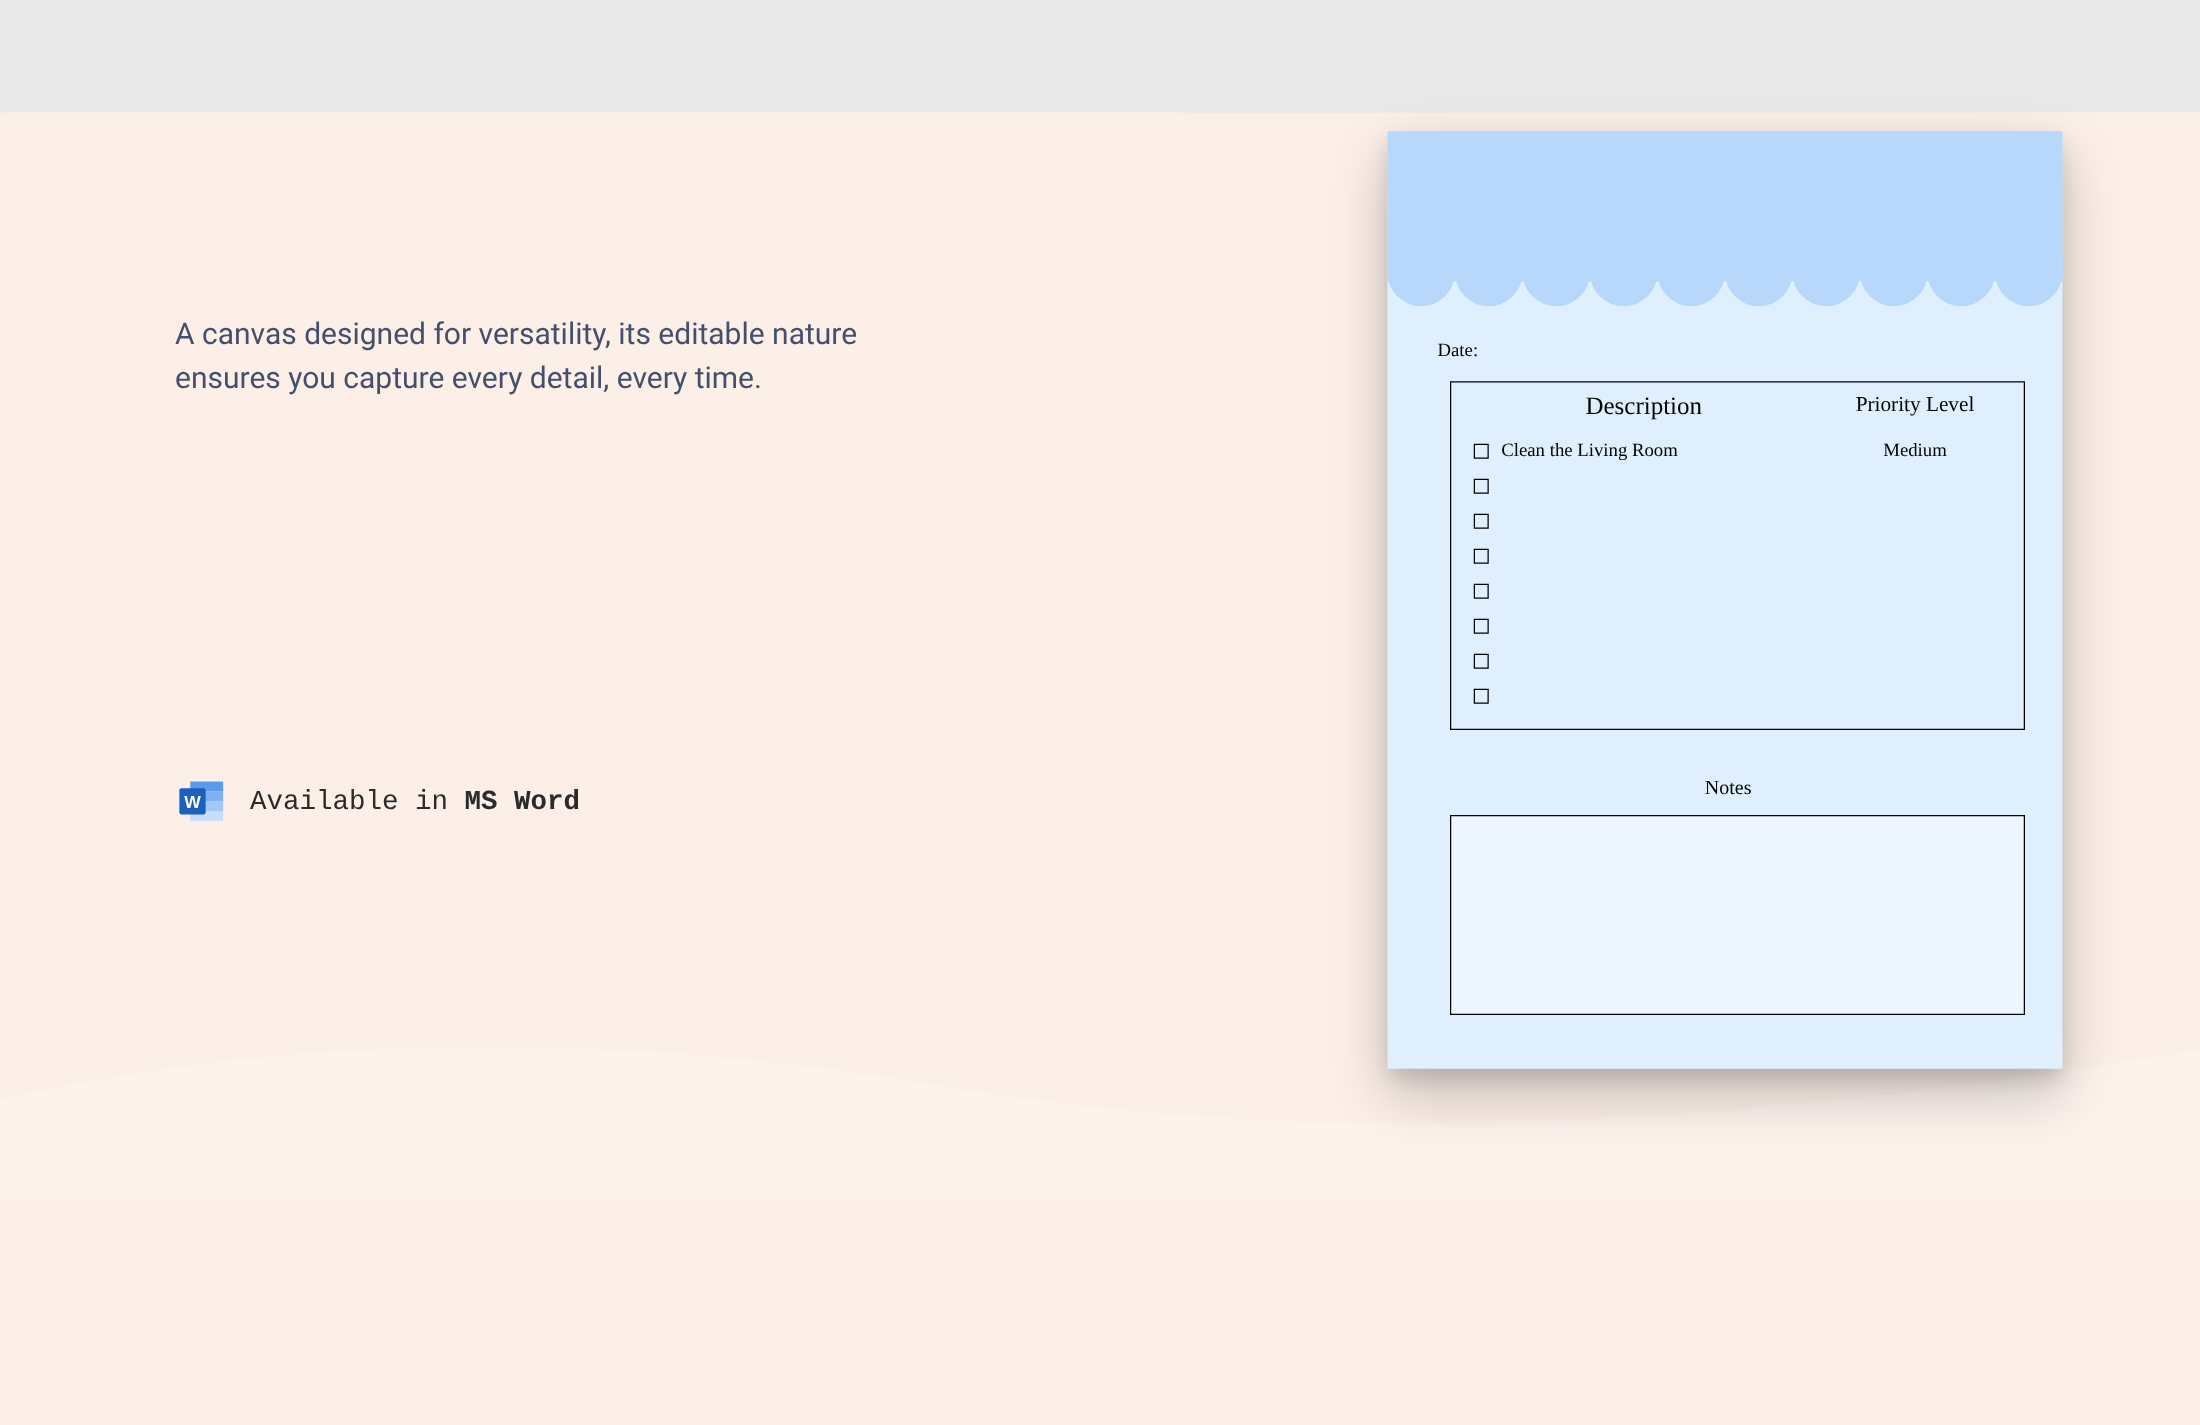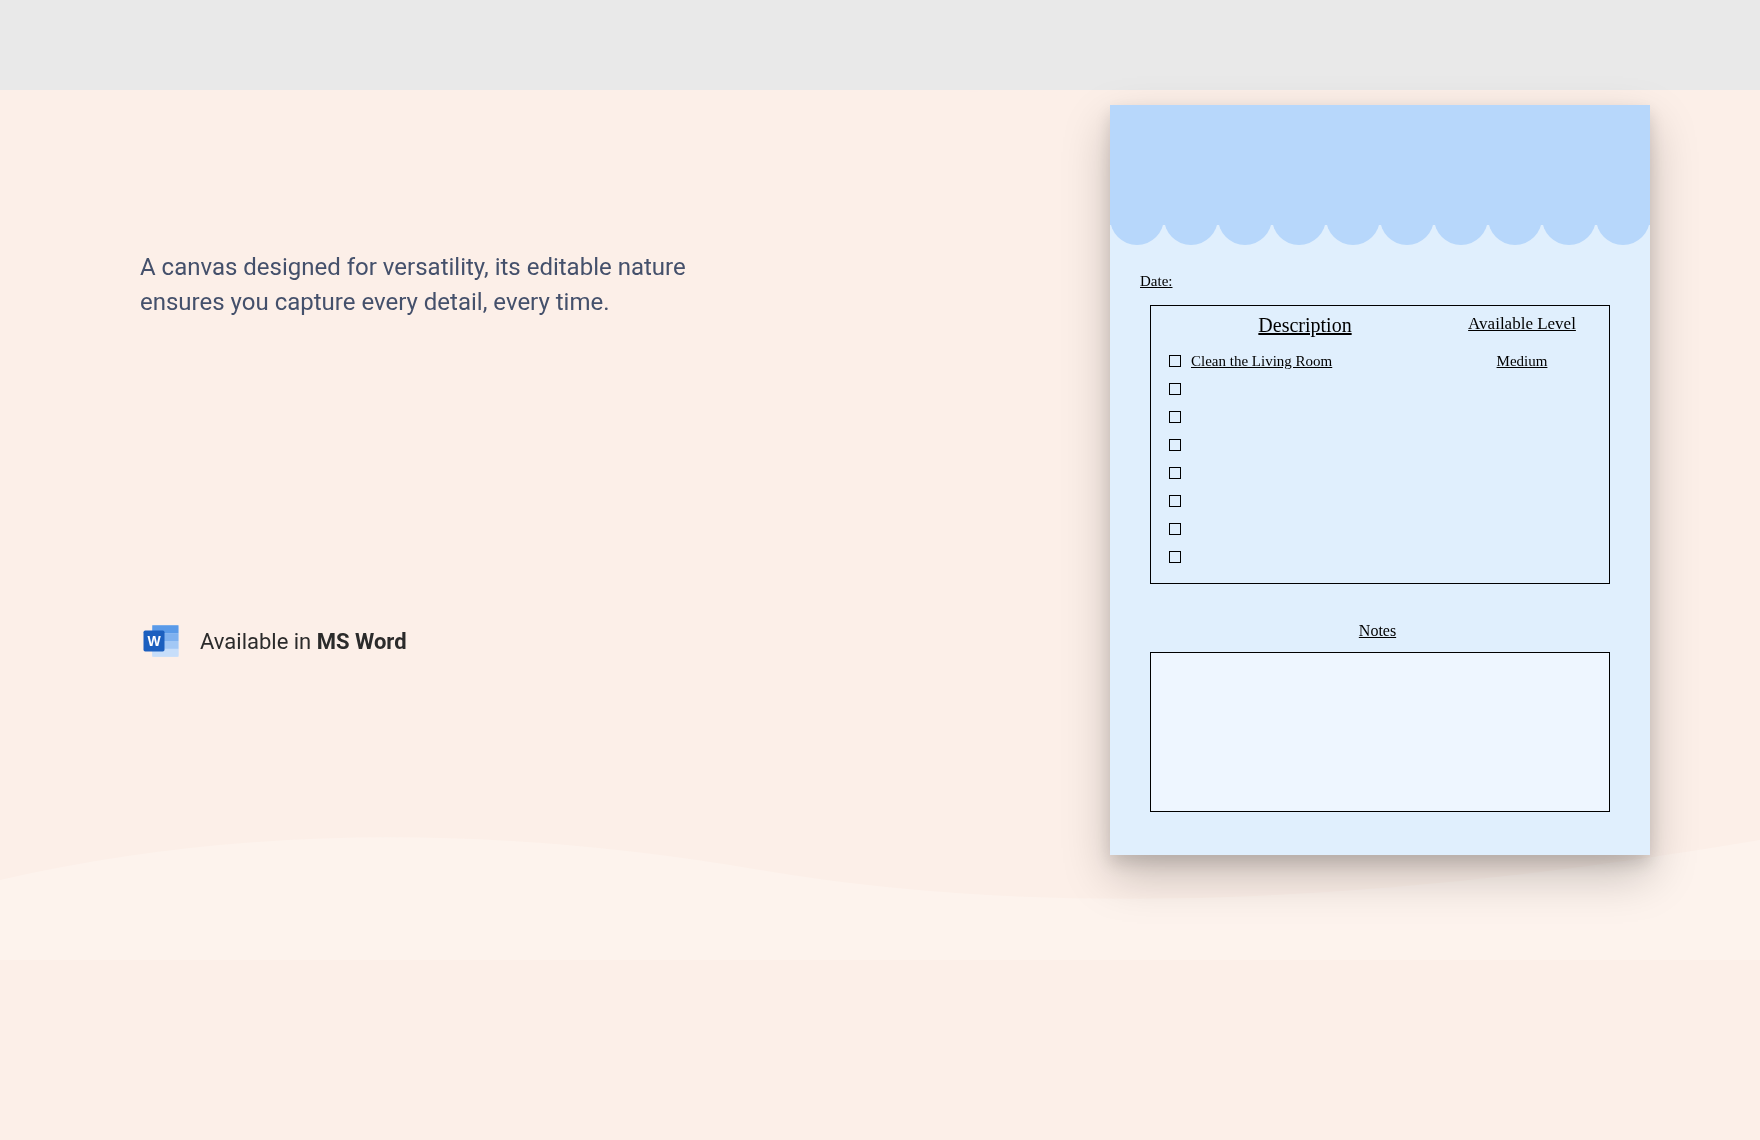--- a/index.html
+++ b/index.html
@@ -76,20 +76,21 @@
     }
     .word-icon {
       width: 42px;
       height: 42px;
       position: relative;
     }
     .word-icon svg { width: 42px; height: 42px; }
     .avail-text {
       font-size: 22px;
       color: #2b2b2b;
+      font-family: Liberation Mono, monospace;
     }
     .avail-text .bold { font-weight: 700; }
     .preview {
       position: absolute;
       right: 110px;
       top: 105px;
       width: 540px;
       height: 750px;
       background: #e0effd;
       box-shadow: 0 20px 45px rgba(0,0,0,0.22), 0 8px 15px rgba(0,0,0,0.12);
@@ -119,22 +120,21 @@
       height: 40px;
       display: flex;
     }
     .scallop {
       width: 54px;
       height: 40px;
       background: #b7d7fb;
       border-radius: 0 0 30px 30px;
     }
     .preview-body {
-      padding: 48px 35px 20px 30px;
-      text-decoration: underline;
+      padding: 48px 35px 20px 40px;
     }
     .date-label {
       font-family: "Comic Sans MS", cursive;
       font-size: 15px;
       color: #000;
       margin-bottom: 15px;
     }
     .chores-table {
       width: 460px;
       margin-left: 10px;
@@ -252,21 +252,21 @@
         <div class="scallop"></div>
         <div class="scallop"></div>
         <div class="scallop"></div>
     </div>
   </div>
   <div class="preview-body">
     <div class="date-label">Date:</div>
     <div class="chores-table">
       <div class="chores-head">
         <div class="col-desc">Description</div>
-        <div class="col-prio">Available Level</div>
+        <div class="col-prio">Priority Level</div>
       </div>
       <div class="chore-row">
         <div class="checkbox"></div>
         <div class="chore-text">Clean the Living Room</div>
         <div class="chore-prio">Medium</div>
       </div>
       <div class="chore-row">
         <div class="checkbox"></div>
         <div class="chore-text"></div>
         <div class="chore-prio"></div>

